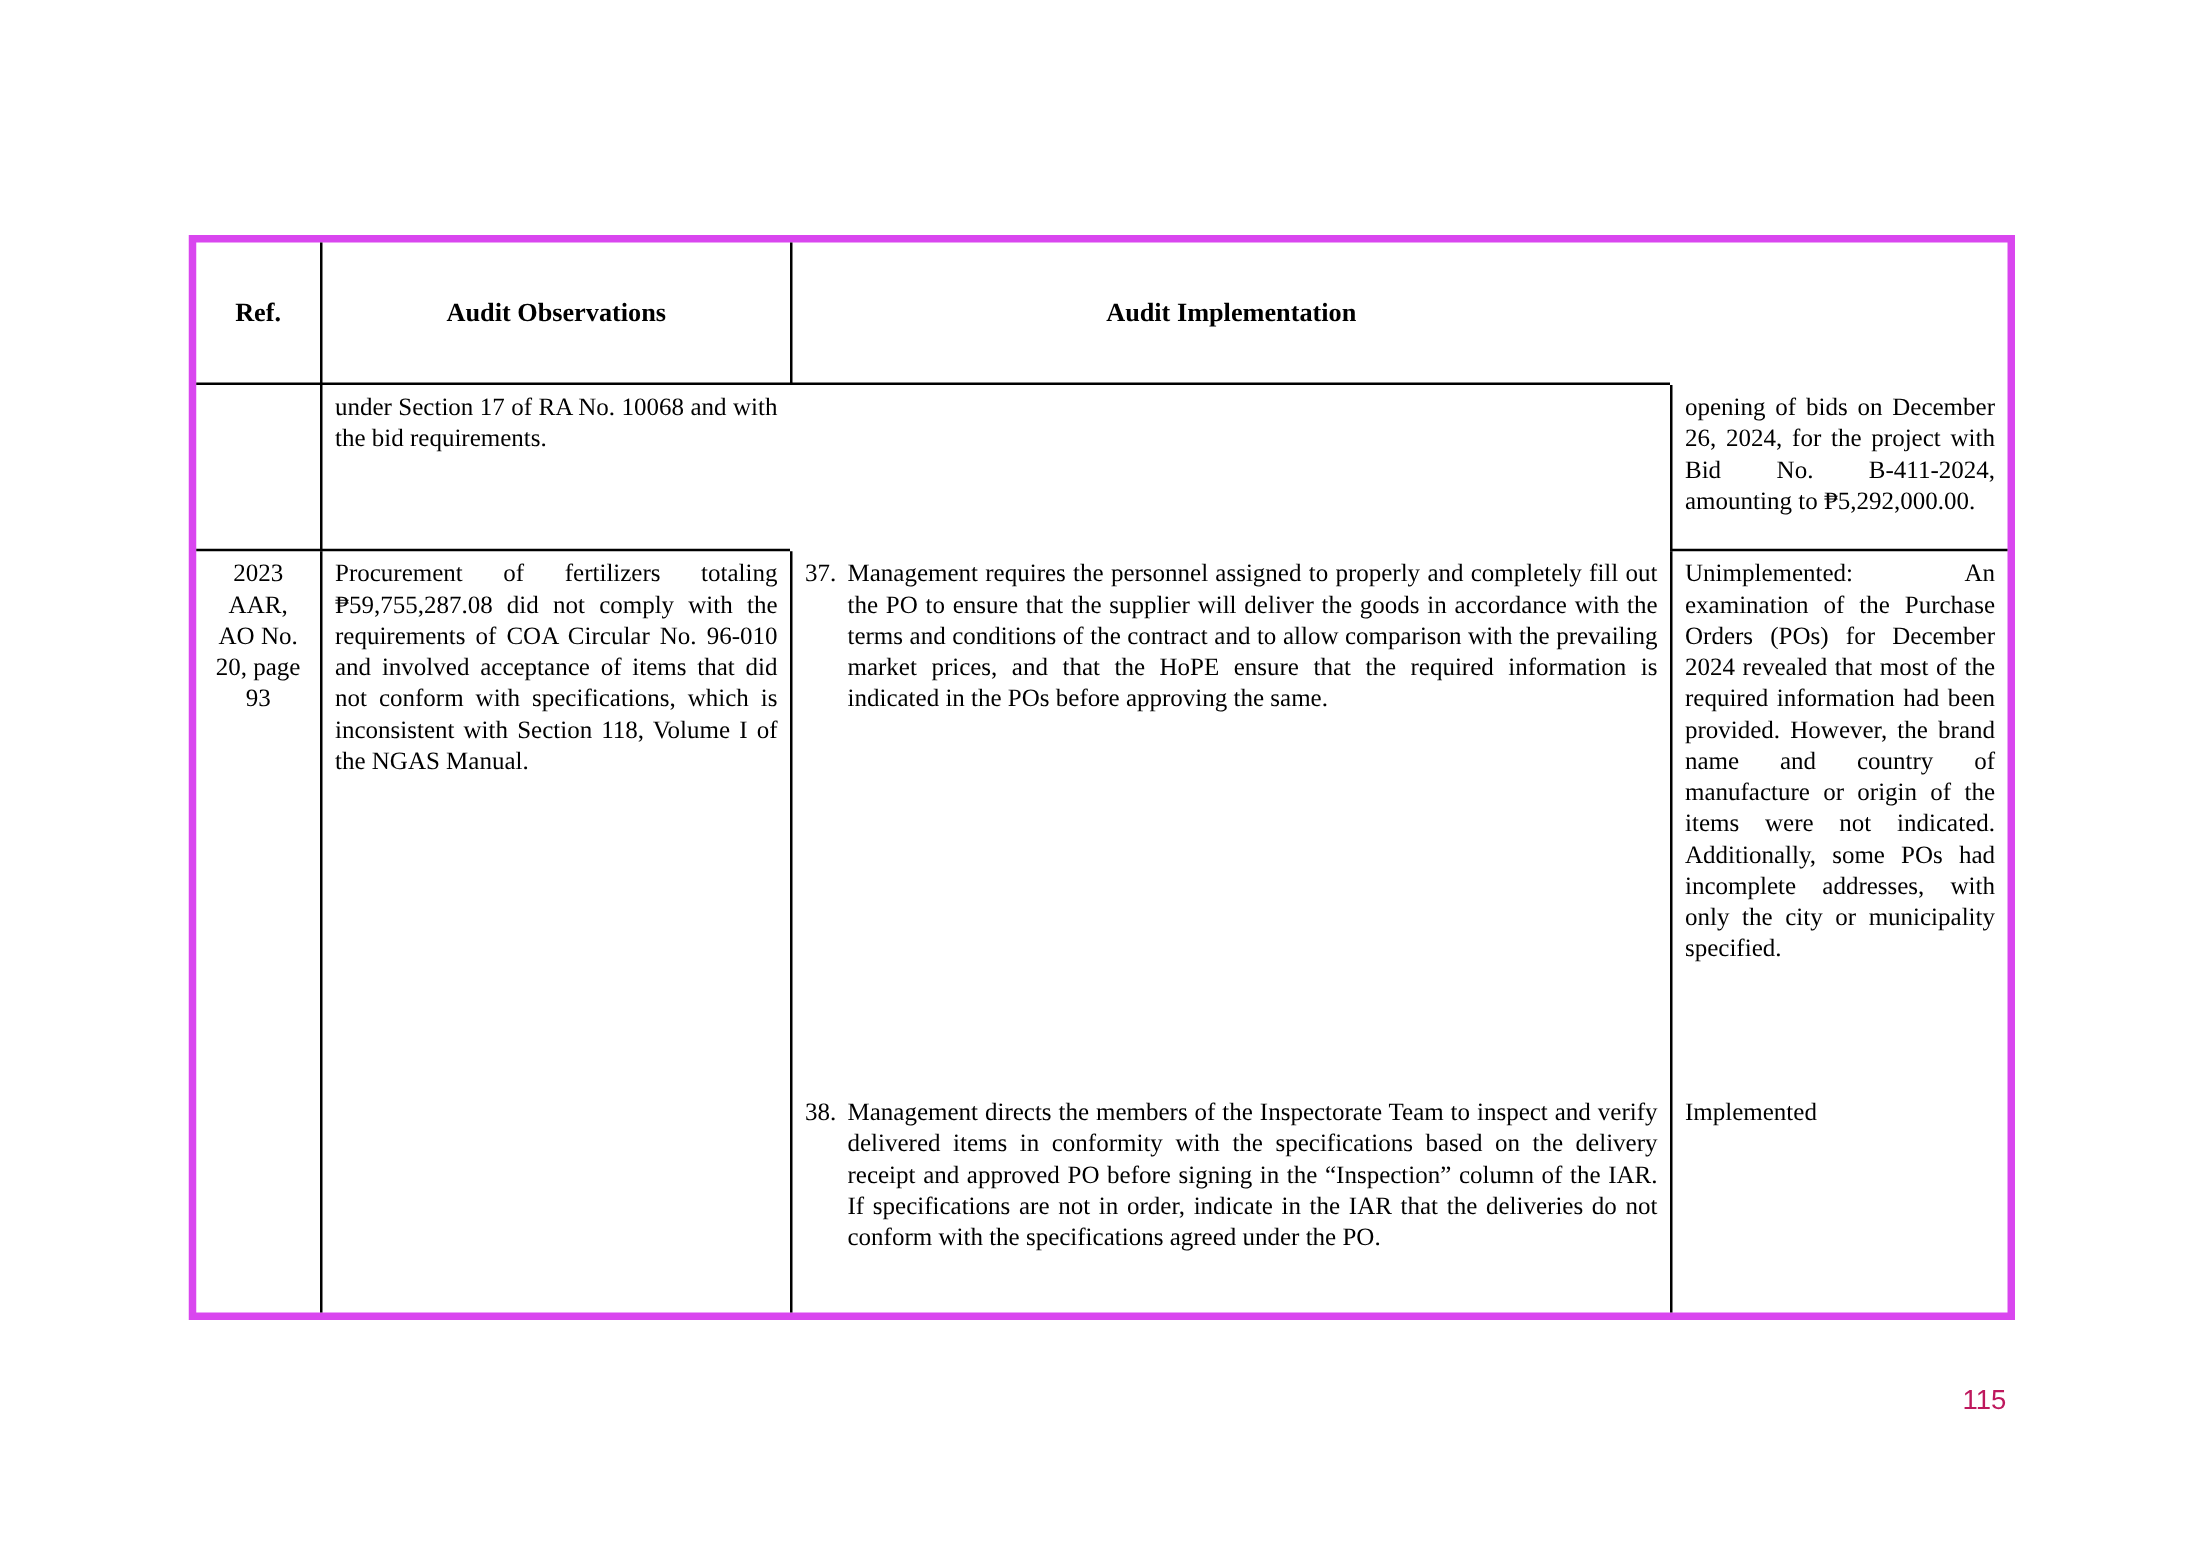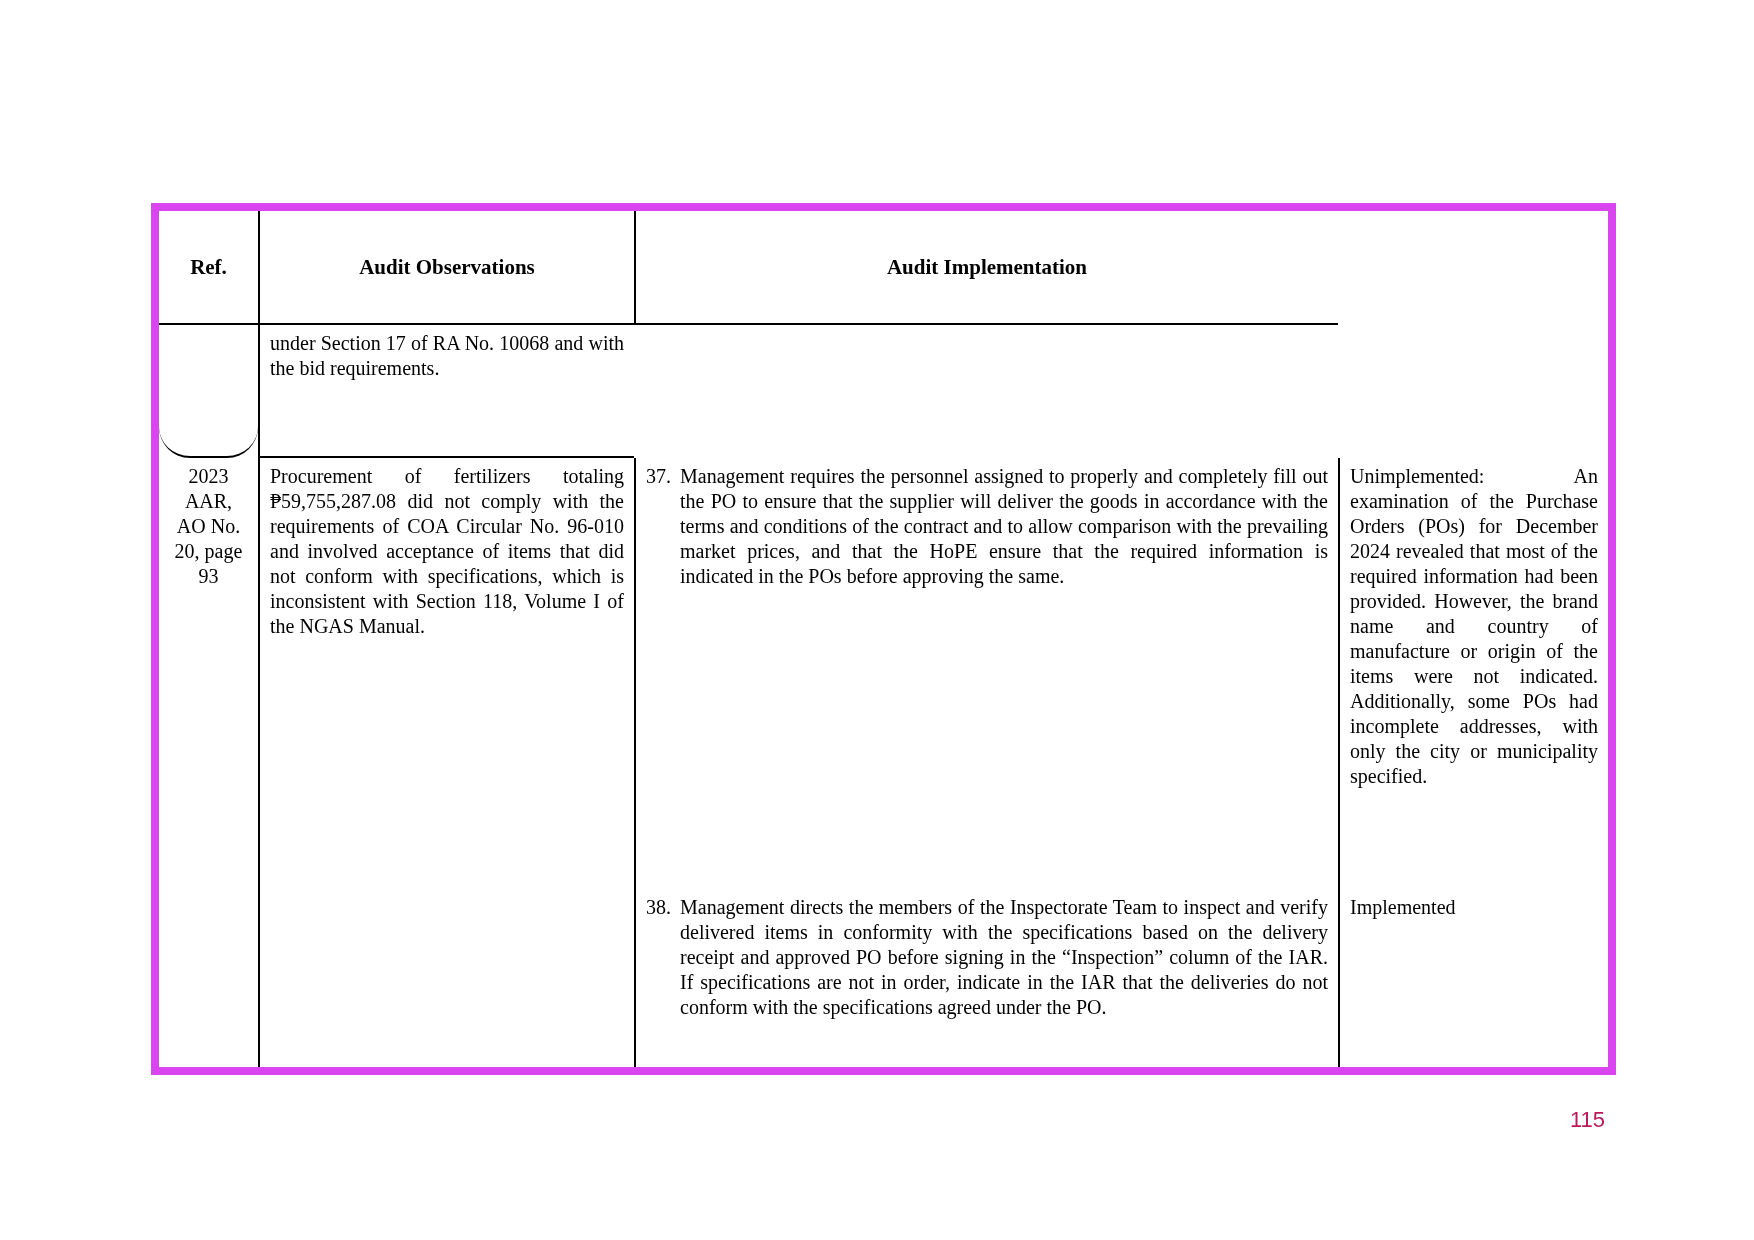--- a/index.html
+++ b/index.html
@@ -9,39 +9,38 @@
     background:#ffffff;
     font-family:"Liberation Serif","DejaVu Serif",serif;
     color:#000;
     overflow:hidden;
   }
   .audit-table {
     position:absolute; left:151px; top:188px;
     display:grid;
     grid-template-columns:99px 376px 704px 270px;
     grid-template-rows:114px 133px 431px minmax(178px,auto);
-    border:8px solid #d946ef;
+    border:6px solid #d946ef;
     background:#fff;
-    margin-top:15px;
   }
   .cell {
     padding:6px 10px;
     font-size:20px;
     line-height:25px;
     border-left:2px solid #000;
     box-sizing:border-box;
     overflow:hidden;
   }
   .first-col { border-left:none; }
   .hline { border-bottom:2px solid #000; }
   .th {
     display:flex; align-items:center; justify-content:center;
     text-align:center; font-weight:bold; font-size:21px; line-height:27px;
   }
-  .center { text-align:center;border-radius:31px; }
+  .center { text-align:center; }
   .just { text-align:justify; }
   .rec-item { display:grid; grid-template-columns:34px 1fr; }
   .rec-num { text-align:left; }
   .rec-text { text-align:justify; }
   .status-para { text-align:justify; }
   
   .h-ref{grid-area:1/1/2/2} .h-obs{grid-area:1/2/2/3} .h-rec{grid-area:1/3/2/4} .h-status{grid-area:1/4/2/5}
   .r1-ref{grid-area:2/1/3/2} .r1-obs{grid-area:2/2/3/3} .r1-rec{grid-area:2/3/3/4} .r1-status{grid-area:2/4/3/5}
   .r2-ref{grid-area:3/1/5/2} .r2-obs{grid-area:3/2/5/3}
   .r2-rec1{grid-area:3/3/4/4} .r2-status1{grid-area:3/4/4/5}
@@ -70,20 +69,23 @@
     <div class="cell th hline h-rec">
       <span>Audit Implementation</span>
     </div>
 
     <div class="cell first-col hline center r1-ref">
       <span></span>
     </div>
     <div class="cell hline just r1-obs">
       <span>under Section 17 of RA No. 10068 and with the bid requirements.</span>
     </div>
+    <div class="cell hline just r1-status">
+      <span>opening of bids on December 26, 2024, for the project with Bid No. B-411-2024, amounting to ₱5,292,000.00.</span>
+    </div>
 
     <div class="cell first-col center r2-ref">
       <span>2023 AAR, AO No. 20, page 93</span>
     </div>
     <div class="cell just r2-obs">
       <span>Procurement of fertilizers totaling ₱59,755,287.08 did not comply with the requirements of COA Circular No. 96-010 and involved acceptance of items that did not conform with specifications, which is inconsistent with Section 118, Volume I of the NGAS Manual.</span>
     </div>
 
     <div class="cell r2-rec1">
       <div class="rec-item">

